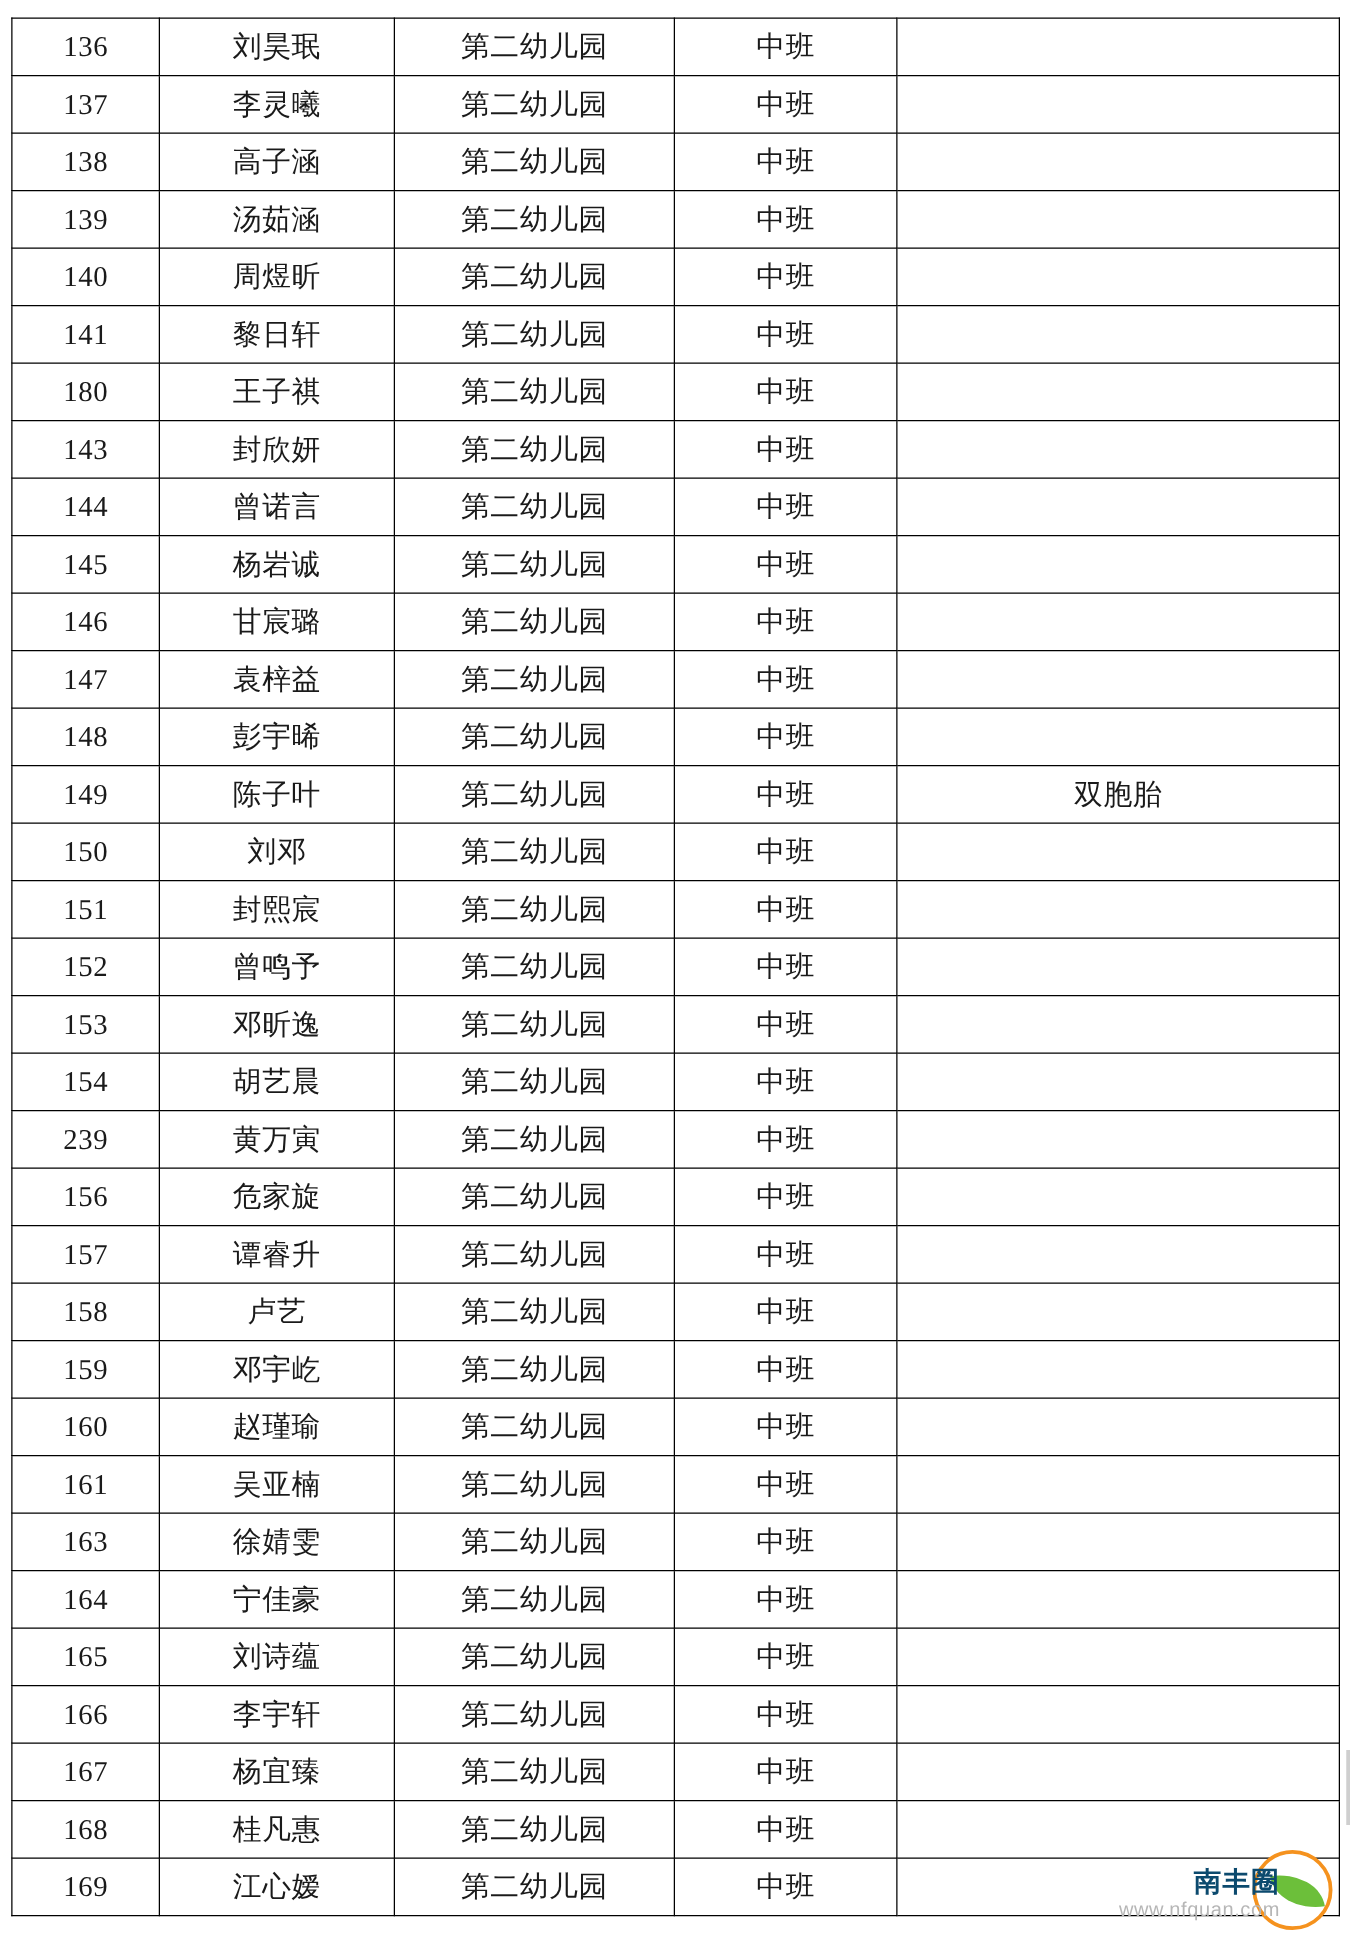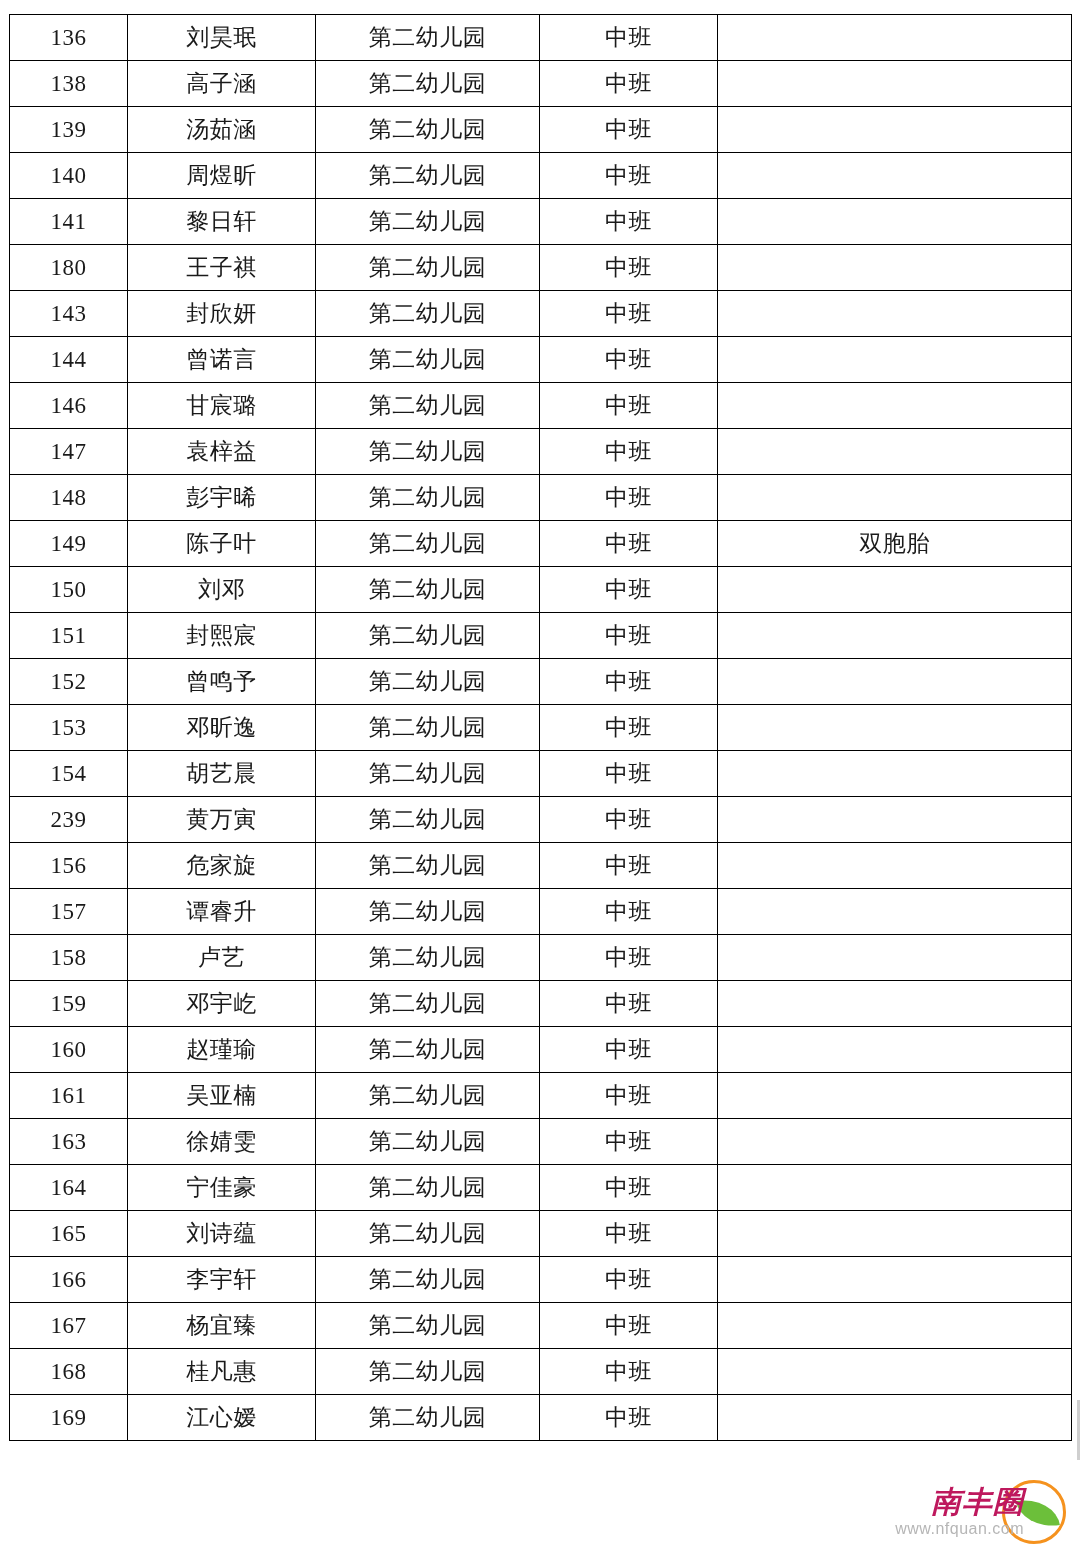--- a/index.html
+++ b/index.html
@@ -66,26 +66,25 @@
     pointer-events: none;
   }
   .wm-text {
     position: absolute;
     right: 56px;
     bottom: 20px;
     text-align: right;
     font-family: "Liberation Serif", serif;
   }
   .wm-main {
-    font-size: 30px;
+    font-size: 22px;
     font-weight: bold;
-    color: #be185d;
+    color: #0c4a6e;
     letter-spacing: 1px;
     line-height: 1;
-    font-style: italic;
   }
   .wm-sub {
     font-size: 16px;
     color: #b6b6b6;
     letter-spacing: 0.5px;
     margin-top: 3px;
     font-family: "Liberation Sans", sans-serif;
   }
   .wm-circle {
     position: absolute;
@@ -131,20 +130,27 @@
     </colgroup>
     <tbody id="roster-body">
         <tr>
           <td class="idx">136</td>
           <td class="name">刘昊珉</td>
           <td class="school">第二幼儿园</td>
           <td class="cls">中班</td>
           <td class="note"></td>
         </tr>
         <tr>
+          <td class="idx">137</td>
+          <td class="name">李灵曦</td>
+          <td class="school">第二幼儿园</td>
+          <td class="cls">中班</td>
+          <td class="note"></td>
+        </tr>
+        <tr>
           <td class="idx">138</td>
           <td class="name">高子涵</td>
           <td class="school">第二幼儿园</td>
           <td class="cls">中班</td>
           <td class="note"></td>
         </tr>
         <tr>
           <td class="idx">139</td>
           <td class="name">汤茹涵</td>
           <td class="school">第二幼儿园</td>
@@ -175,20 +181,27 @@
         <tr>
           <td class="idx">143</td>
           <td class="name">封欣妍</td>
           <td class="school">第二幼儿园</td>
           <td class="cls">中班</td>
           <td class="note"></td>
         </tr>
         <tr>
           <td class="idx">144</td>
           <td class="name">曾诺言</td>
+          <td class="school">第二幼儿园</td>
+          <td class="cls">中班</td>
+          <td class="note"></td>
+        </tr>
+        <tr>
+          <td class="idx">145</td>
+          <td class="name">杨岩诚</td>
           <td class="school">第二幼儿园</td>
           <td class="cls">中班</td>
           <td class="note"></td>
         </tr>
         <tr>
           <td class="idx">146</td>
           <td class="name">甘宸璐</td>
           <td class="school">第二幼儿园</td>
           <td class="cls">中班</td>
           <td class="note"></td>

